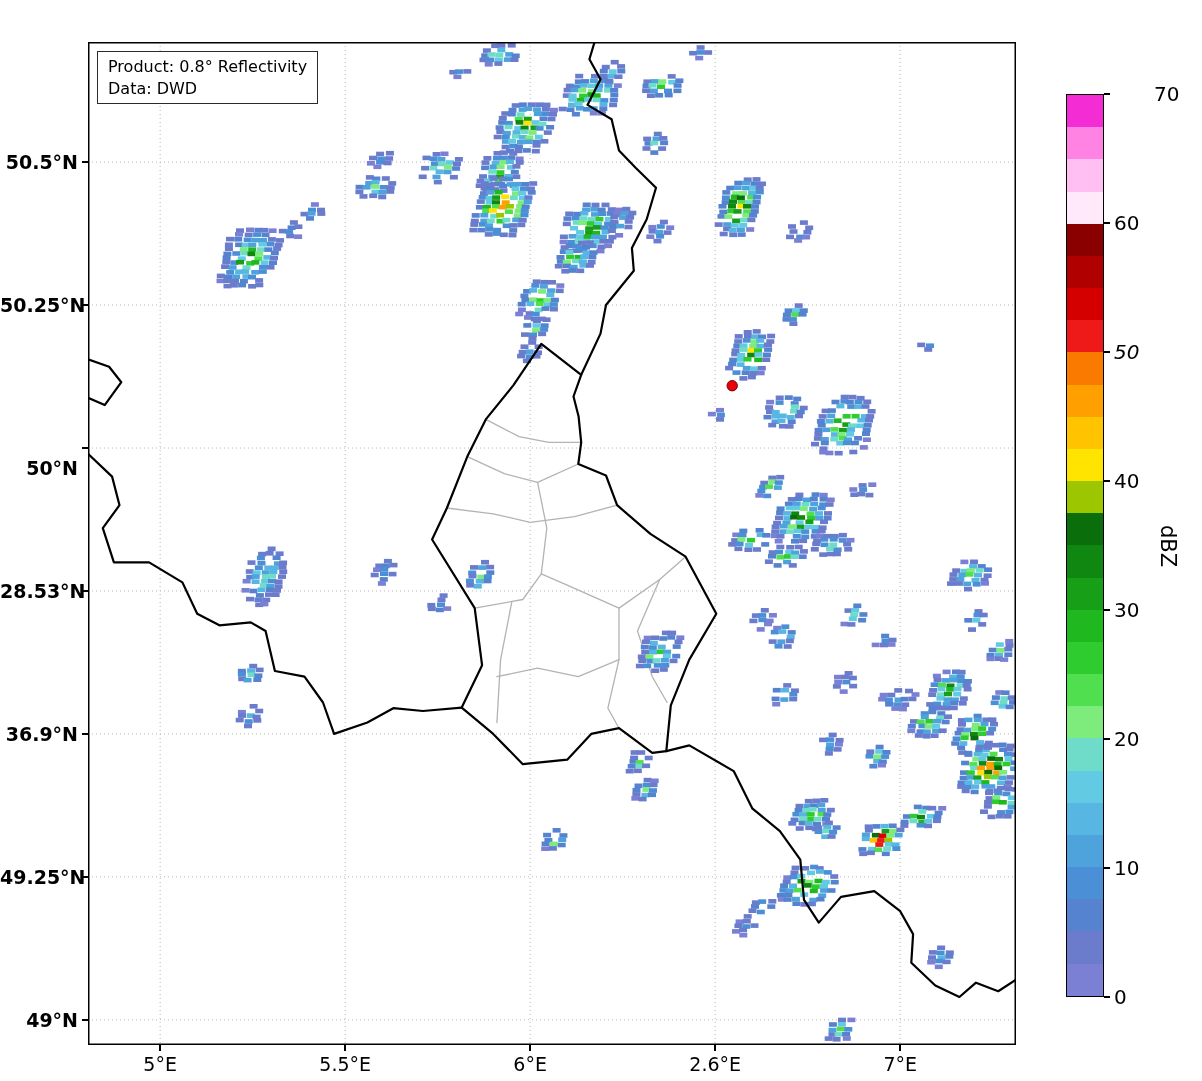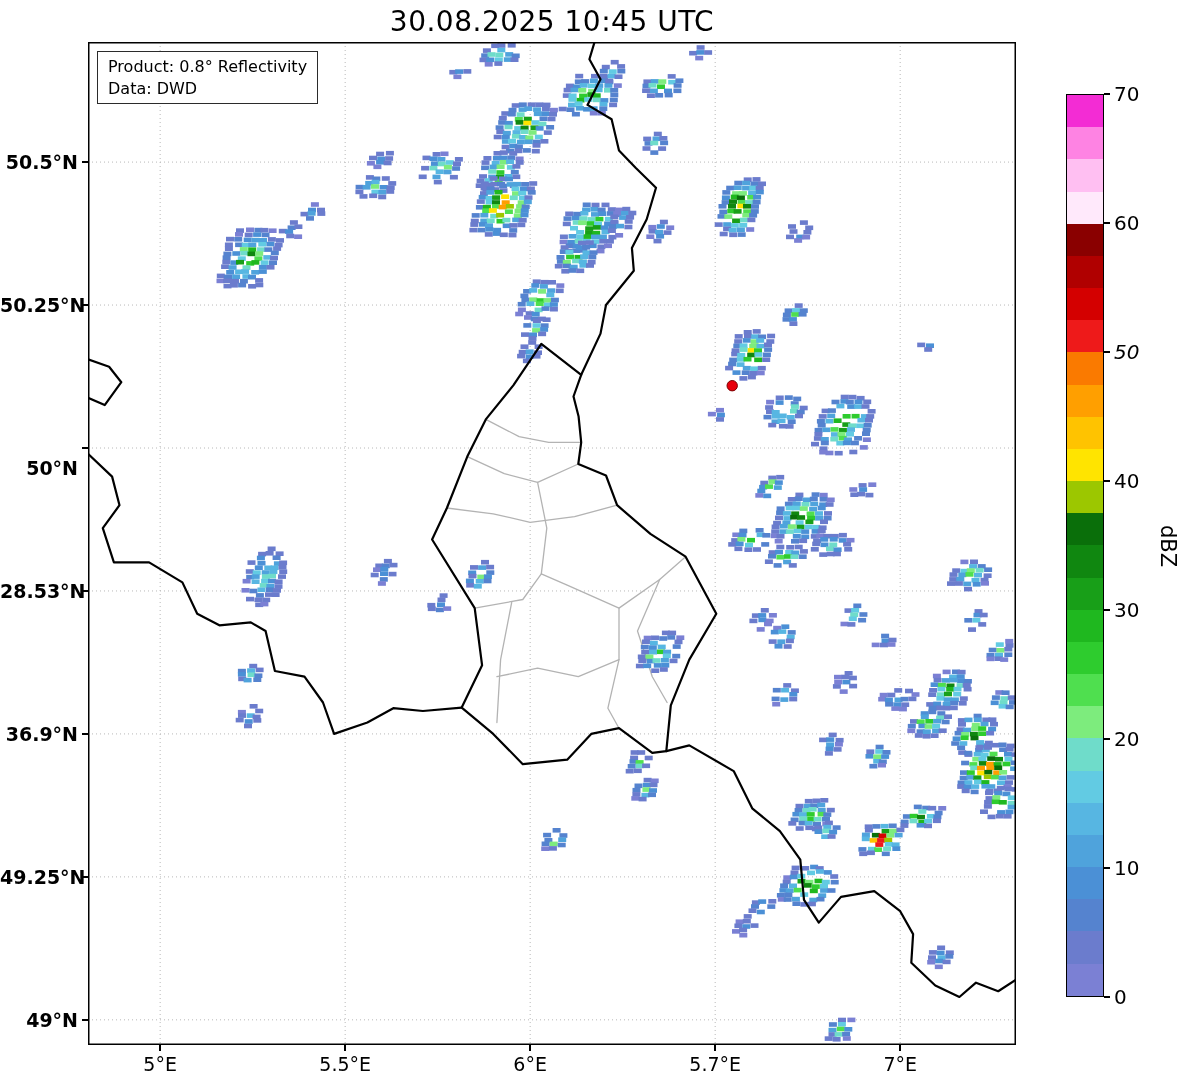--- a/index.html
+++ b/index.html
@@ -17,21 +17,20 @@
   .cbar{position:absolute;left:1066px;top:94px;width:38px;height:903px;border:1.3px solid #000;box-sizing:border-box;}
   .cbar-segments{display:flex;flex-direction:column;width:100%;height:100%;}
   .cbar-tick-label{position:absolute;left:1114px;height:26px;line-height:26px;font-size:20px;}
   .cbar-label{position:absolute;left:1136px;top:533px;width:64px;height:26px;line-height:26px;
               text-align:center;font-size:21px;transform:rotate(90deg);}
 </style>
 </head>
 <body>
 
 <div id="figure">
-  <div class="title">30.08.2025 10:45 UTC</div>
 
   <div class="plot">
     <svg id="mapsvg" width="928" height="1003" viewBox="0 0 928 1003">
         <g>
           <line x1="72.153110047847" x2="72.153110047847" y1="0" y2="1003" stroke="#b8b8b8" stroke-width="1" stroke-dasharray="1 3"></line>
           <line x1="257.1610845295057" x2="257.1610845295057" y1="0" y2="1003" stroke="#b8b8b8" stroke-width="1" stroke-dasharray="1 3"></line>
           <line x1="442.1690590111644" x2="442.1690590111644" y1="0" y2="1003" stroke="#b8b8b8" stroke-width="1" stroke-dasharray="1 3"></line>
           <line x1="627.177033492823" x2="627.177033492823" y1="0" y2="1003" stroke="#b8b8b8" stroke-width="1" stroke-dasharray="1 3"></line>
           <line x1="812.1850079744818" x2="812.1850079744818" y1="0" y2="1003" stroke="#b8b8b8" stroke-width="1" stroke-dasharray="1 3"></line>
           <line x1="0" x2="928" y1="977.8392246294203" y2="977.8392246294203" stroke="#b8b8b8" stroke-width="1" stroke-dasharray="1 3"></line>
@@ -1687,21 +1686,21 @@
       </div>
   </div>
   <div class="cbar-label">dBZ</div>
 <div class="tick-mark" style="left: 159.403px; top: 1045px; width: 1.5px; height: 6px;"></div>
     <div class="tick-label-x" style="left: 160.153px;">5°E</div>
     <div class="tick-mark" style="left: 344.411px; top: 1045px; width: 1.5px; height: 6px;"></div>
     <div class="tick-label-x" style="left: 345.161px;">5.5°E</div>
     <div class="tick-mark" style="left: 529.419px; top: 1045px; width: 1.5px; height: 6px;"></div>
     <div class="tick-label-x" style="left: 530.169px;">6°E</div>
     <div class="tick-mark" style="left: 714.427px; top: 1045px; width: 1.5px; height: 6px;"></div>
-    <div class="tick-label-x" style="left: 715.177px;">5.7°E</div>
+    <div class="tick-label-x" style="left: 715.177px;">2.6°E</div>
     <div class="tick-mark" style="left: 899.435px; top: 1045px; width: 1.5px; height: 6px;"></div>
     <div class="tick-label-x" style="left: 900.185px;">7°E</div>
     <div class="tick-mark" style="left: 82px; top: 1019.09px; width: 6px; height: 1.5px;"></div>
     <div class="tick-label-y" style="top: 1007.84px;">49°N</div>
     <div class="tick-mark" style="left: 82px; top: 876.13px; width: 6px; height: 1.5px;"></div>
     <div class="tick-label-y" style="top: 864.88px;">49.25°N</div>
     <div class="tick-mark" style="left: 82px; top: 733.171px; width: 6px; height: 1.5px;"></div>
     <div class="tick-label-y" style="top: 721.921px;">36.9°N</div>
     <div class="tick-mark" style="left: 82px; top: 590.212px; width: 6px; height: 1.5px;"></div>
     <div class="tick-label-y" style="top: 578.962px;">28.53°N</div>
@@ -1719,14 +1718,14 @@
     <div class="cbar-tick-label" style="top: 726px;">20</div>
     <div class="tick-mark" style="left: 1104px; top: 609.25px; width: 6px; height: 1.5px;"></div>
     <div class="cbar-tick-label" style="top: 597px;">30</div>
     <div class="tick-mark" style="left: 1104px; top: 480.25px; width: 6px; height: 1.5px;"></div>
     <div class="cbar-tick-label" style="top: 468px;">40</div>
     <div class="tick-mark" style="left: 1104px; top: 351.25px; width: 6px; height: 1.5px;"></div>
     <div class="cbar-tick-label" style="top: 339px; font-style: italic;">50</div>
     <div class="tick-mark" style="left: 1104px; top: 222.25px; width: 6px; height: 1.5px;"></div>
     <div class="cbar-tick-label" style="top: 210px;">60</div>
     <div class="tick-mark" style="left: 1104px; top: 93.25px; width: 6px; height: 1.5px;"></div>
-    <div class="cbar-tick-label" style="top: 81px;">70</div>
+    <div class="cbar-tick-label" style="top: 81px; margin-left: 40px;">70</div>
   </div>
 
 </body></html>

